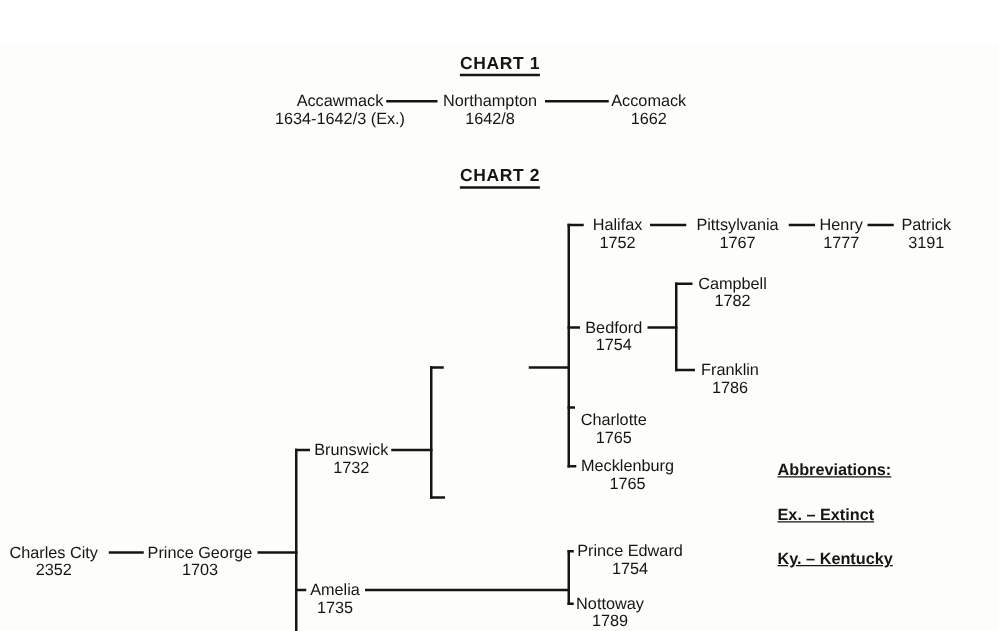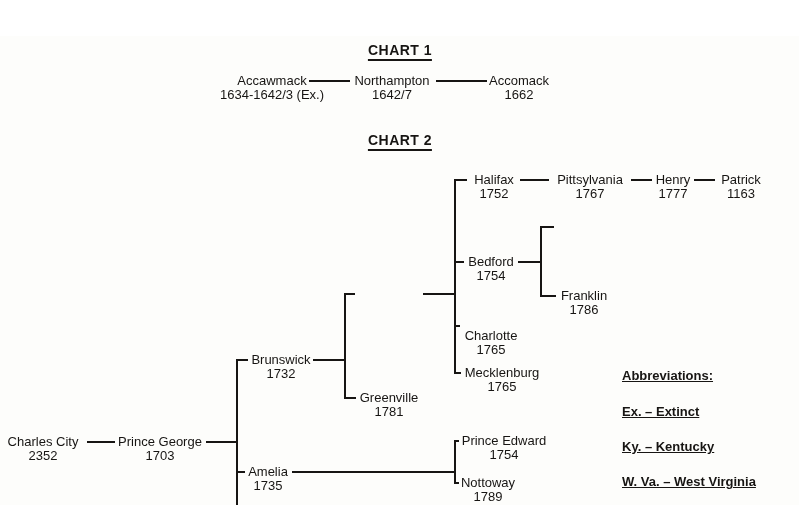--- a/index.html
+++ b/index.html
@@ -67,64 +67,64 @@
   </svg>
 
   <div class="chart-title" style="left:400px;top:6px">CHART 1</div>
 
   <div class="node" style="left:272px;top:38px">
     <div>Accawmack</div>
     <div>1634-1642/3 (Ex.)</div>
   </div>
   <div class="node" style="left:392px;top:38px">
     <div>Northampton</div>
-    <div>1642/7</div>
+    <div>1642/8</div>
   </div>
   <div class="node" style="left:519px;top:38px">
     <div>Accomack</div>
     <div>1662</div>
   </div>
 
   <div class="chart-title" style="left:400px;top:96px">CHART 2</div>
 
   <div class="node" style="left:43px;top:399px">
     <div>Charles City</div>
     <div>2352</div>
   </div>
   <div class="node" style="left:160px;top:399px">
     <div>Prince George</div>
     <div>1703</div>
   </div>
   <div class="node" style="left:281px;top:317px">
     <div>Brunswick</div>
     <div>1732</div>
   </div>
-  <div class="node" style="left:389px;top:355px">
-    <div>Greenville</div>
-    <div>1781</div>
-  </div>
   <div class="node" style="left:494px;top:137px">
     <div>Halifax</div>
     <div>1752</div>
   </div>
   <div class="node" style="left:590px;top:137px">
     <div>Pittsylvania</div>
     <div>1767</div>
   </div>
   <div class="node" style="left:673px;top:137px">
     <div>Henry</div>
     <div>1777</div>
   </div>
   <div class="node" style="left:741px;top:137px">
     <div>Patrick</div>
-    <div>1163</div>
+    <div>3191</div>
   </div>
   <div class="node" style="left:491px;top:219px">
     <div>Bedford</div>
     <div>1754</div>
+  </div>
+  <div class="node" style="left:586px;top:184px">
+    <div>Campbell</div>
+    <div>1782</div>
   </div>
   <div class="node" style="left:584px;top:253px">
     <div>Franklin</div>
     <div>1786</div>
   </div>
   <div class="node" style="left:491px;top:293px">
     <div>Charlotte</div>
     <div>1765</div>
   </div>
   <div class="node" style="left:502px;top:330px">
@@ -144,15 +144,14 @@
     <div>1789</div>
   </div>
   <div class="node" style="left:282px;top:478px">
     <div>Dinwiddie</div>
     <div>1752</div>
   </div>
 
   <div class="abbr-title" style="left:622px;top:333px">Abbreviations:</div>
   <div class="abbr-item" style="left:622px;top:369px">Ex. – Extinct</div>
   <div class="abbr-item" style="left:622px;top:404px">Ky. – Kentucky</div>
-  <div class="abbr-item" style="left:622px;top:439px">W. Va. – West Virginia</div>
 
 </div>
 
 </body></html>

